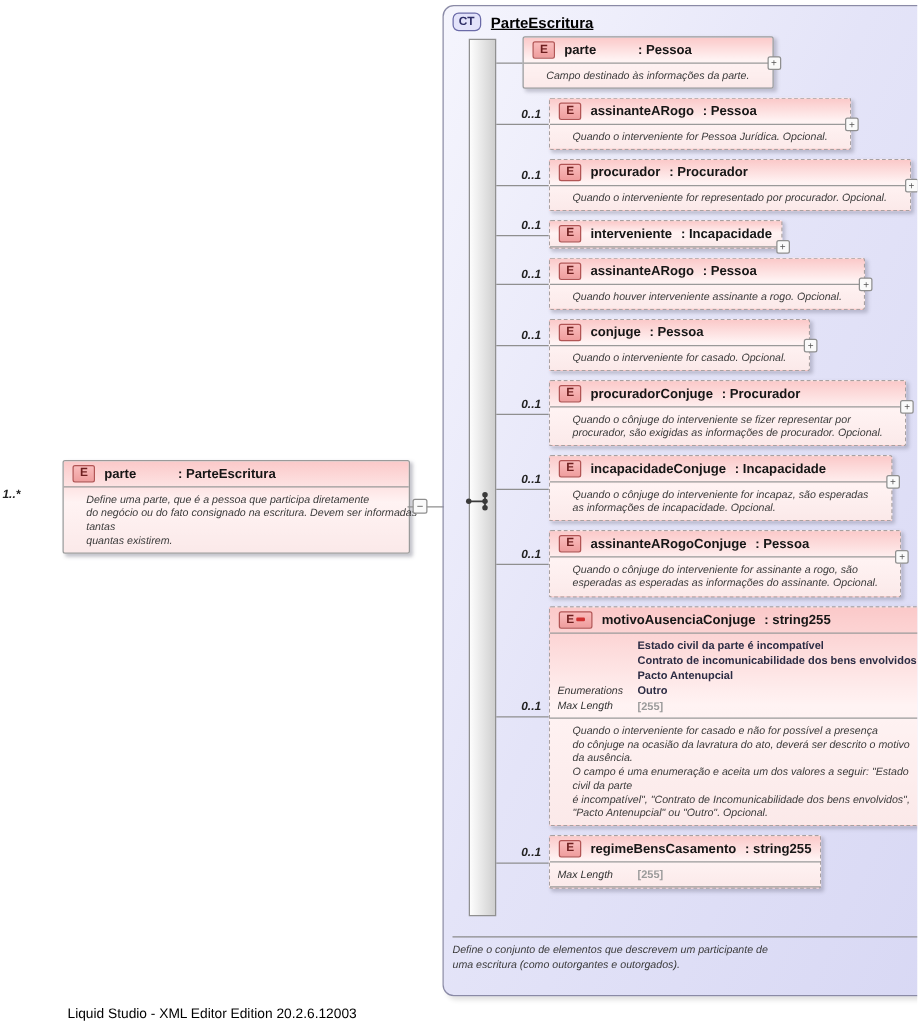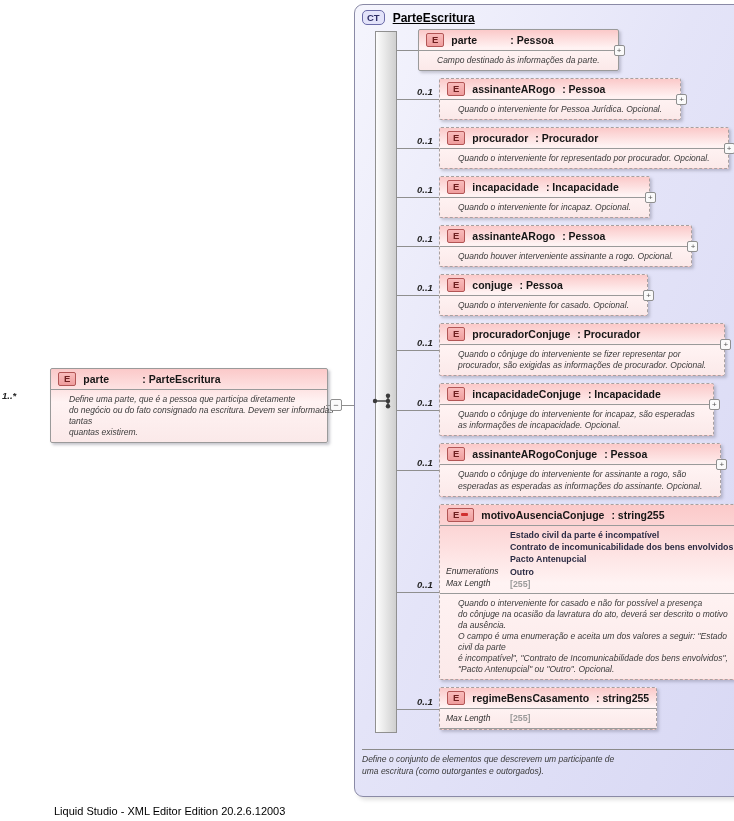--- a/index.html
+++ b/index.html
@@ -187,25 +187,24 @@
       <div class="elann">Quando o interveniente for representado por procurador. Opcional.</div>
       <div class="expand">+</div>
     </div>
   </div>
 
   <div class="row">
     <span class="card">0..1</span>
     <div class="elbox optional">
       <div class="elhead">
         <span class="ebadge"><span class="eb-letter">E</span></span>
-        <span class="elname">incapacidade</span>
+        <span class="elname">interveniente</span>
         <span class="eltype">: Incapacidade</span>
       </div>
       
-      <div class="elann">Quando o interveniente for incapaz. Opcional.</div>
       <div class="expand">+</div>
     </div>
   </div>
 
   <div class="row">
     <span class="card">0..1</span>
     <div class="elbox optional">
       <div class="elhead">
         <span class="ebadge"><span class="eb-letter">E</span></span>
         <span class="elname">assinanteARogo</span>

